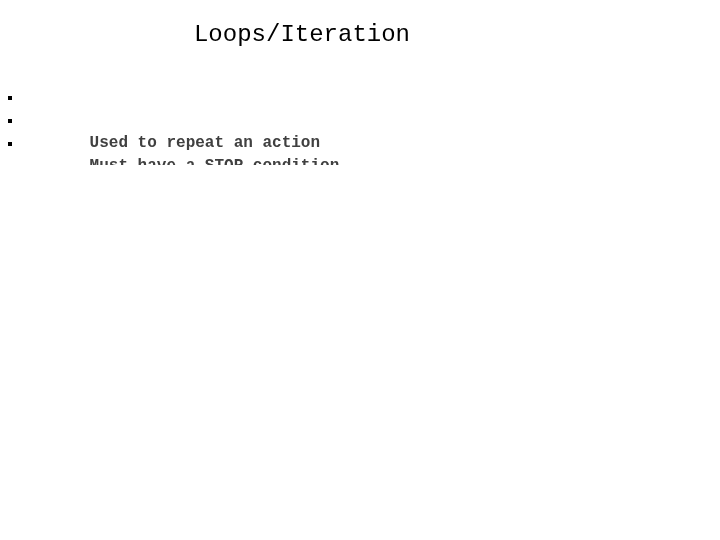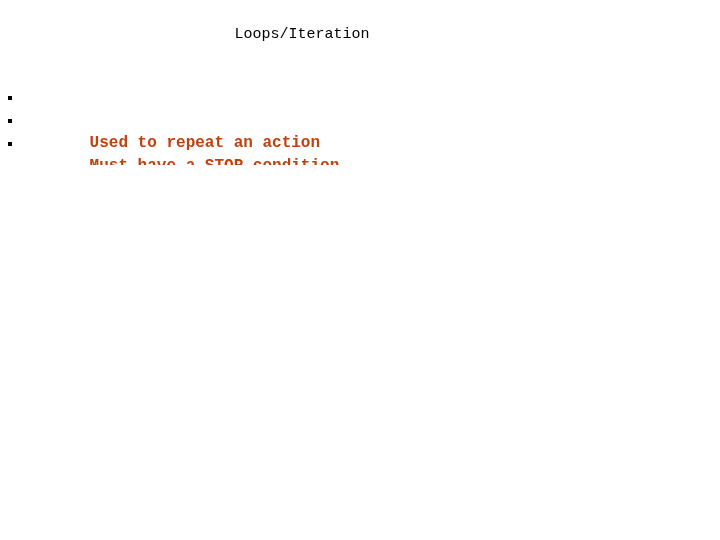--- a/index.html
+++ b/index.html
@@ -24,21 +24,21 @@
     background: #ffffff;
   }
 
   .slide-title {
     position: absolute;
     left: 0;
     top: 24px;
     width: 604px;
     text-align: center;
     font-family: "Liberation Mono", "DejaVu Sans Mono", monospace;
-    font-size: 15px;
+    font-size: 24px;
     font-weight: normal;
     line-height: 22px;
     letter-spacing: 0px;
     color: #000000;
     white-space: pre;
     margin: 0;
   }
 
   .bullet-list {
     position: absolute;
@@ -52,21 +52,21 @@
 
   .bullet-item {
     position: relative;
     height: 23px;
     line-height: 23px;
     margin: 0;
     padding: 0 0 0 32px;
     font-family: "Liberation Mono", "DejaVu Sans Mono", monospace;
     font-size: 16px;
     font-weight: bold;
-    color: #c2410c;
+    color: #404040;
     white-space: pre;
   }
 
   .bullet-marker {
     position: absolute;
     left: 8px;
     top: 10px;
     width: 4px;
     height: 4px;
     background: #000000;

